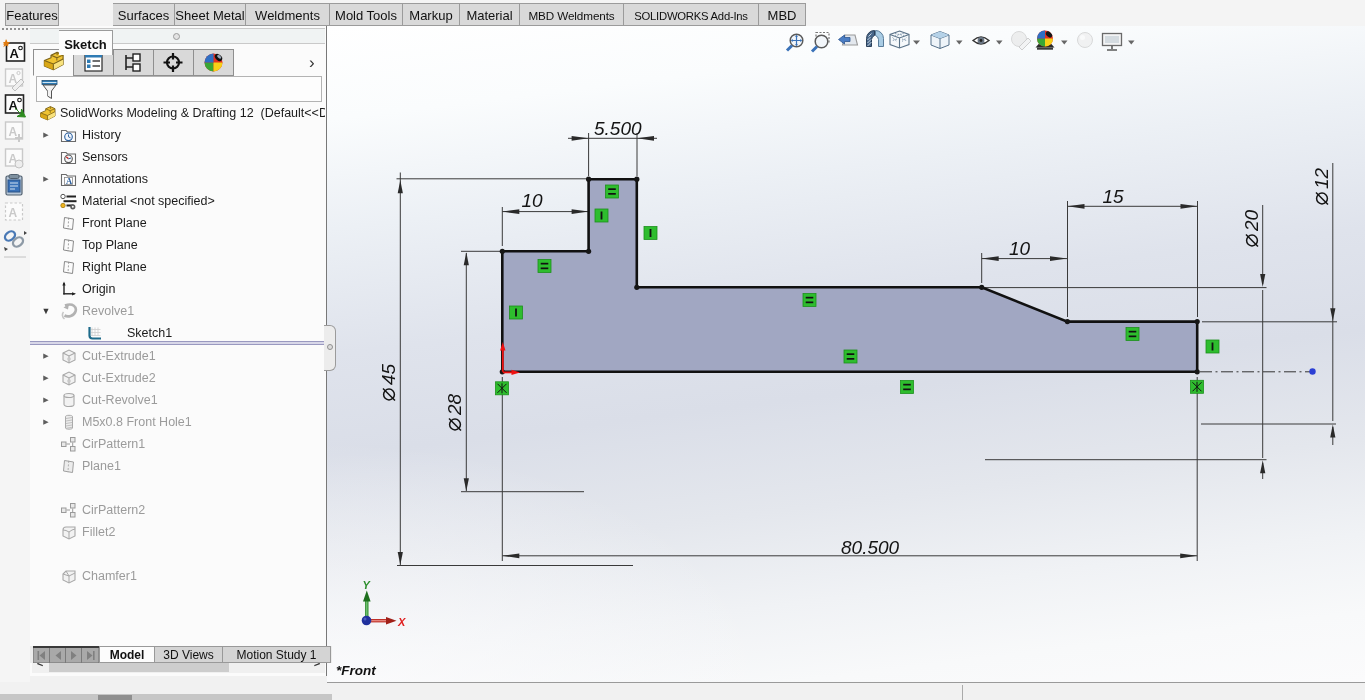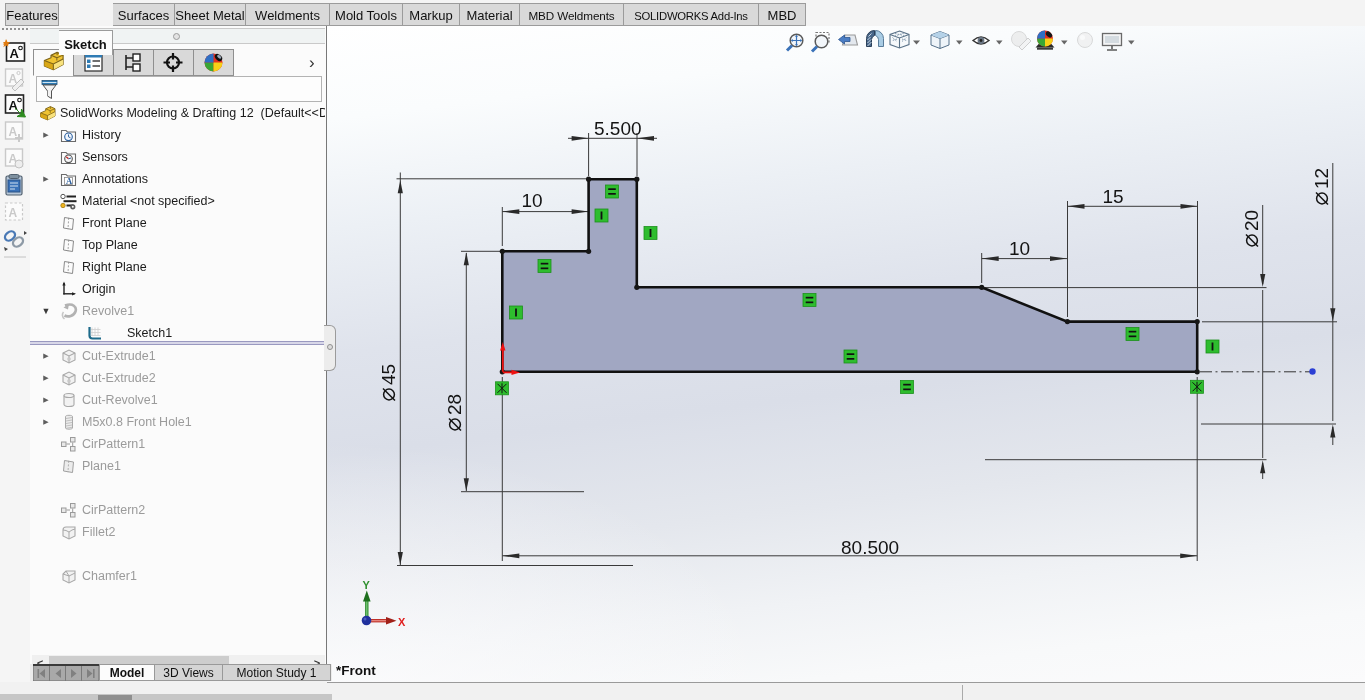--- a/index.html
+++ b/index.html
@@ -45,24 +45,24 @@
 
 #pnub{position:absolute;left:324px;top:325px;width:12px;height:46px;background:#ececec;
   border:1px solid #9b9b9b;border-left:none;border-radius:0 6px 6px 0;z-index:5;}
 #pnubdot{position:absolute;left:3px;top:18px;width:6px;height:6px;border-radius:50%;
   background:#dcdcdc;border:1px solid #909090;}
 
 #canvas{position:absolute;left:327px;top:26px;width:1038px;height:656px;
   background:
    radial-gradient(ellipse 700px 420px at 0% 105%, rgba(252,252,253,0.9) 0%, rgba(252,252,253,0) 65%),
    linear-gradient(173deg,#ffffff 0%,#fafcfd 12%,#ecf0f5 26%,#dfe3ec 42%,
-   #dadee8 55%,#e4e7ed 69%,#f0f2f5 81%,#f8f9fa 91%,#fbfbfc 100%);}
+   #dadee8 55%,#e4e7ed 69%,#f0f2f5 81%,#f8f9fa 91%,#fbfbfc 100%); font-style: italic;}
 #csvg{position:absolute;left:0;top:0;}
 
-#btmtabs{position:absolute;left:30px;top:664px;width:302px;height:17px;background:#ececec;text-align:right;}
+#btmtabs{position:absolute;left:30px;top:646px;width:302px;height:17px;background:#ececec;text-align:right;}
 .btab{position:absolute;top:0;height:17px;border:1px solid #999;background:#d4d4d4;
   font-size:12px;color:#111;display:flex;align-items:center;justify-content:center;}
 .btab.active{background:#fcfcfc;font-weight:bold;}
 #statusbar{position:absolute;left:327px;top:682px;width:1038px;height:18px;
   background:#f1f1f1;border-top:1px solid #9a9a9a;}
 #statusbar .tick{position:absolute;left:635px;top:2px;width:1px;height:16px;background:#aaa;}
 #bstrip{position:absolute;left:0;top:694px;width:332px;height:6px;background:#c6c6c6;}
 #bstripdark{position:absolute;left:98px;top:1px;width:34px;height:5px;background:#8f8f8f;}
 </style>
 </head>

